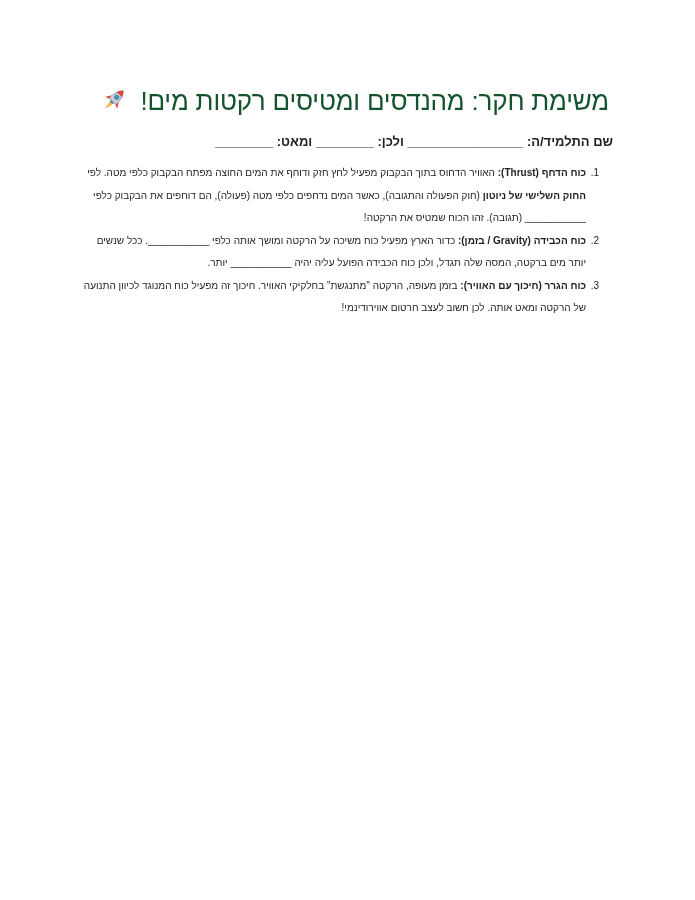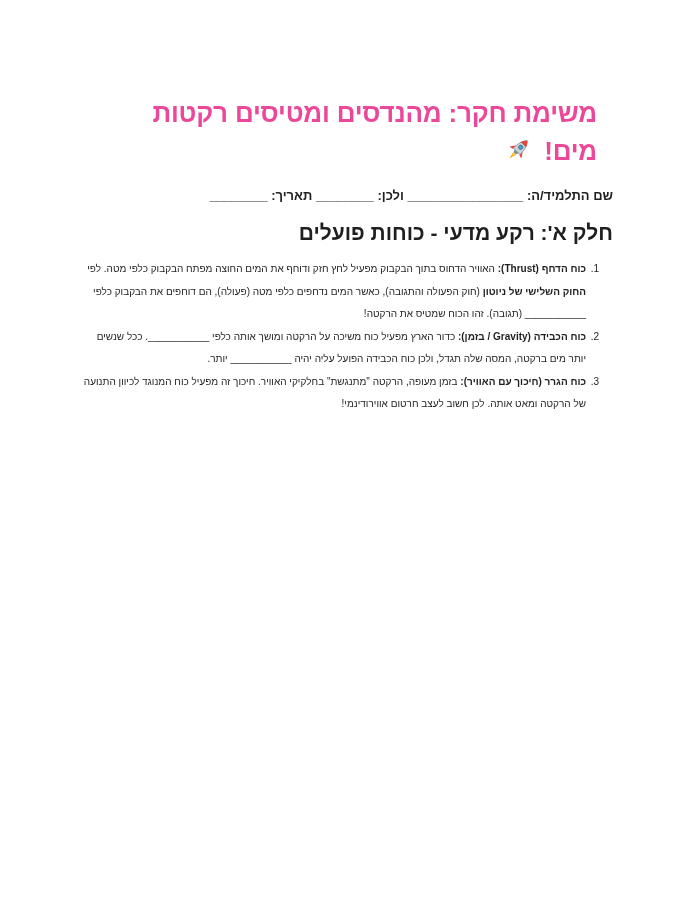--- a/index.html
+++ b/index.html
@@ -11,22 +11,22 @@
   .page {
     position: relative;
     width: 695px; height: 900px;
     direction: rtl;
   }
   .content {
     position: absolute;
     right: 82px; left: 82px; top: 78px;
   }
   h1 {
-    margin: 16px; font-size: 26px; font-weight: bold; line-height: 38px;
-    color: #ec4899; letter-spacing: -0.2px;
+    margin: 4px; font-size: 26px; font-weight: normal; line-height: 38px;
+    color: #14532d; letter-spacing: -0.2px;
   }
   .rocket { display: inline-block; width: 30px; height: 30px; vertical-align: -5px; margin-right: 4px; }
   .field-line {
     font-size: 13px; font-weight: bold; line-height: 20px; margin-top: 12px;
   }
   .field-line .blank { font-weight: bold; }
   .field-line.second { margin-top: 17px; }
   p.intro {
     margin: 18px 0 0 0; font-size: 13px; line-height: 22.5px;
   }
@@ -60,27 +60,26 @@
           <path d="M15 21 L17 21 L16 25.5 Z" fill="#ffd84a"></path>
         </g>
       </svg>
     </h1>
 
     <div class="field-line">
       <span>שם התלמיד/ה:</span>
       <span class="blank">________________</span>
       <span>ולכן:</span>
       <span class="blank">________</span>
-      <span>תאריך:</span>
+      <span>ומאט:</span>
       <span class="blank">________</span>
     </div>
 
 
 
-    <h2>חלק א': רקע מדעי - כוחות פועלים</h2>
 
 
     <ol>
       <li><b>כוח הדחף (Thrust):</b><span> האוויר הדחוס בתוך הבקבוק מפעיל לחץ חזק ודוחף את המים החוצה מפתח הבקבוק כלפי מטה. לפי </span><b>החוק השלישי של ניוטון</b><span> (חוק הפעולה והתגובה), כאשר המים נדחפים כלפי מטה (פעולה), הם דוחפים את הבקבוק כלפי ___________ (תגובה). זהו הכוח שמטיס את הרקטה!</span></li>
       <li><b>כוח הכבידה (Gravity / בזמן):</b><span> כדור הארץ מפעיל כוח משיכה על הרקטה ומושך אותה כלפי ___________. ככל שנשים יותר מים ברקטה, המסה שלה תגדל, ולכן כוח הכבידה הפועל עליה יהיה ___________ יותר.</span></li>
       <li><b>כוח הגרר (חיכוך עם האוויר):</b><span> בזמן מעופה, הרקטה "מתנגשת" בחלקיקי האוויר. חיכוך זה מפעיל כוח המנוגד לכיוון התנועה של הרקטה ומאט אותה. לכן חשוב לעצב חרטום אווירודינמי!</span></li>
     </ol>
 
   </div>
 </div>

